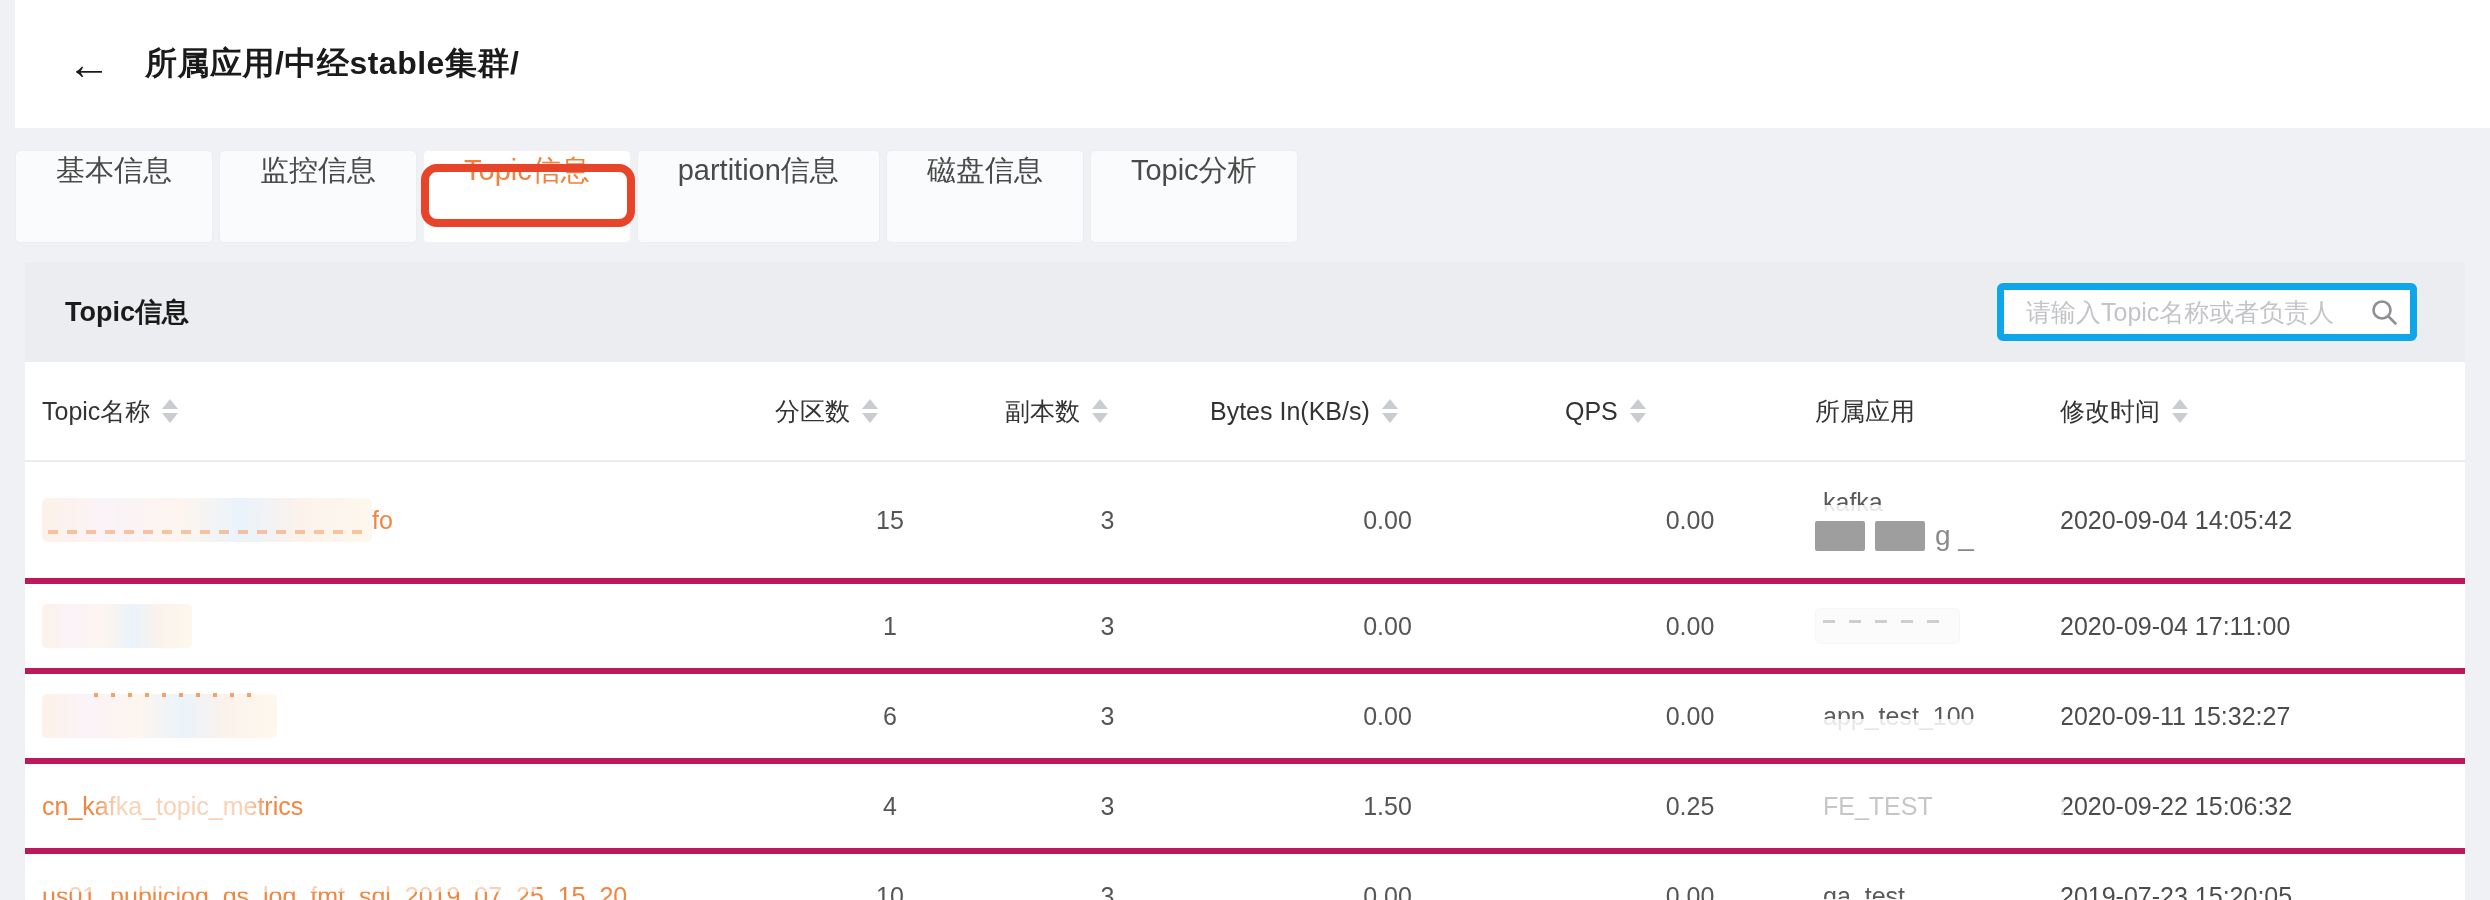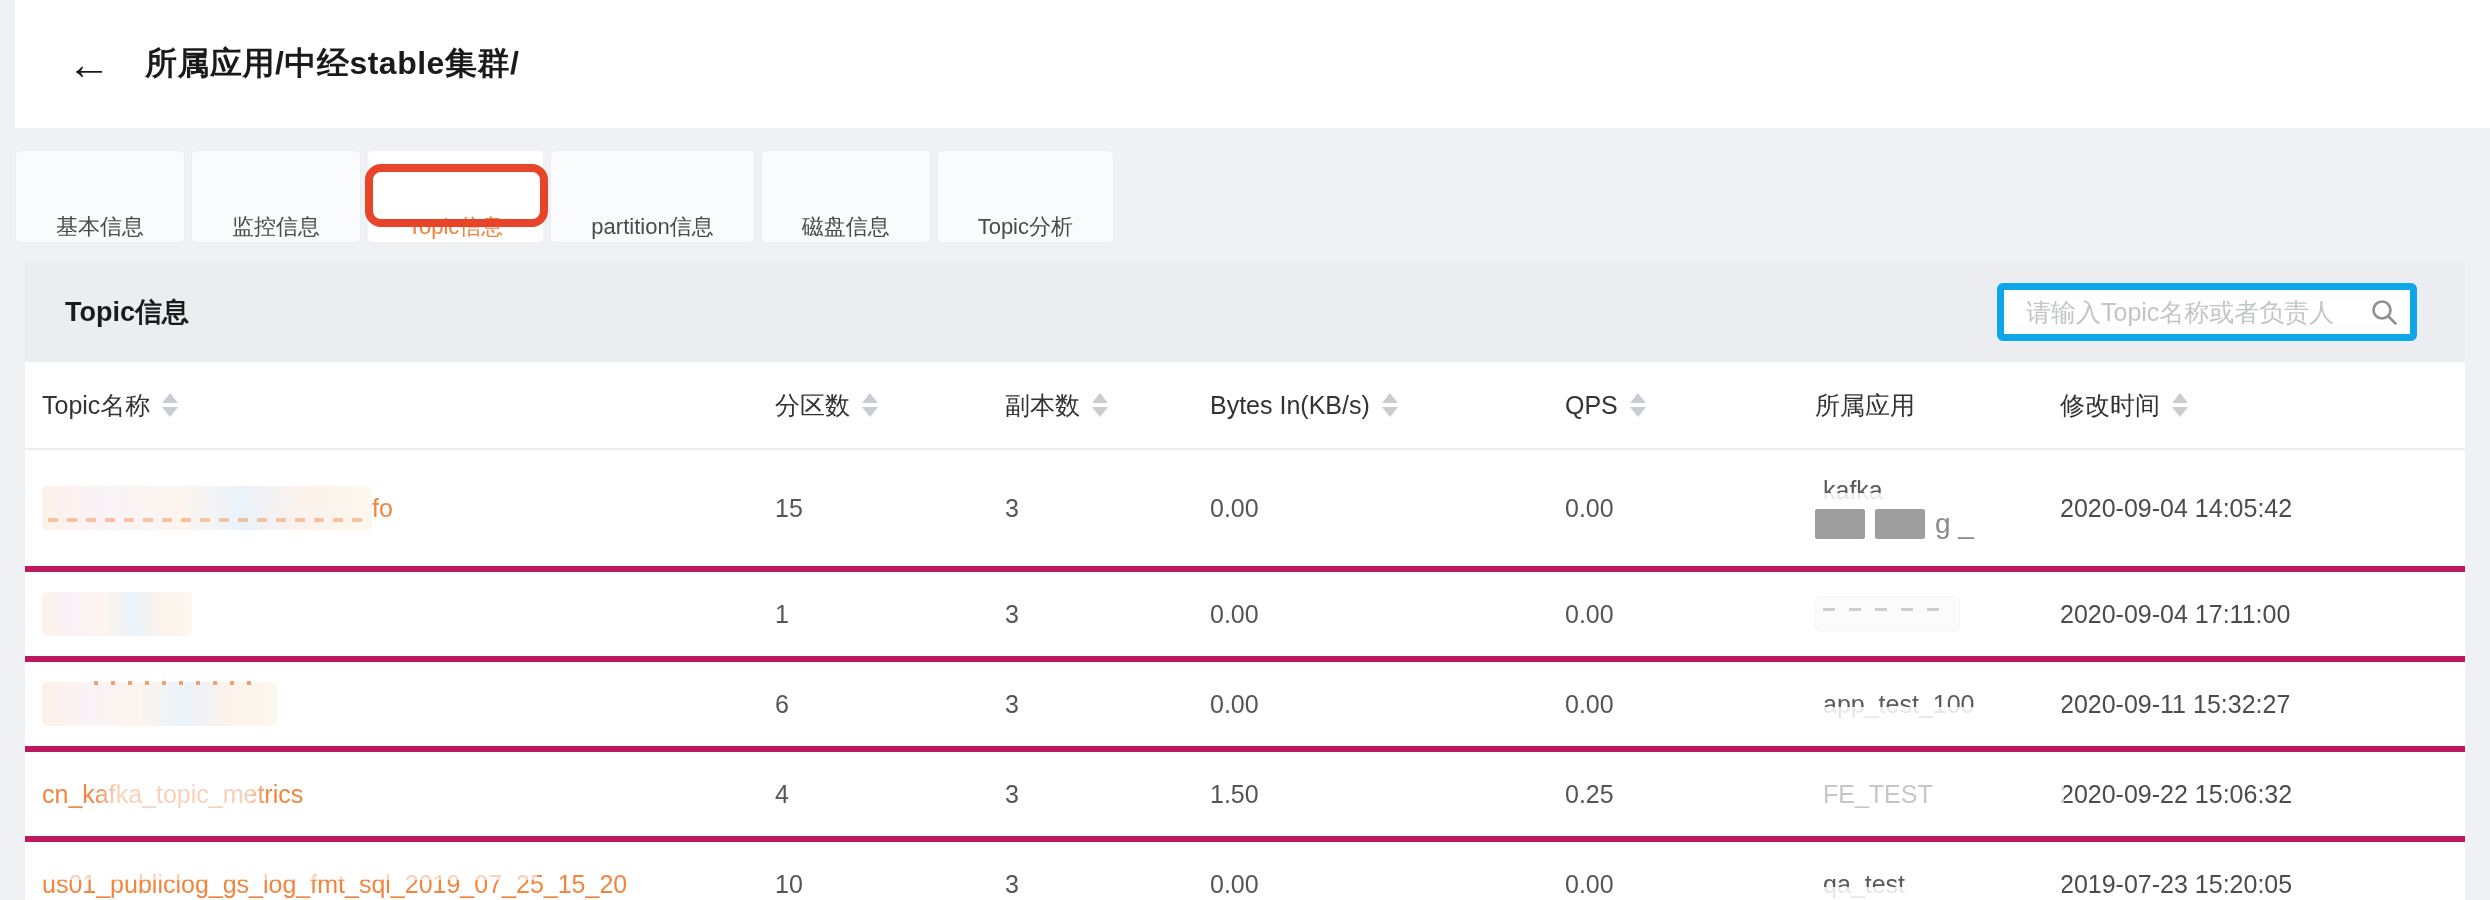--- a/index.html
+++ b/index.html
@@ -19,22 +19,22 @@
     margin-right:34px;font-weight:bold;user-select:none;
   }
   .page-title{font-size:32px;font-weight:bold;color:#1a1a1a;letter-spacing:.5px;}
   
   .tabs{
     position:absolute;left:15px;top:150px;right:0;height:93px;
     display:flex;gap:6px;align-items:stretch;
   }
   .tab{
     position:relative;background:#fafbfc;border:1px solid #ebedf0;border-radius:5px;
-    display:flex;align-items:flex-end;justify-content:center;
-    padding:0 40px;font-size:22px;color:#4a4a4a;cursor:pointer;box-sizing:border-box;
+    display:flex;align-items:flex-start;justify-content:center;
+    padding:0 40px;font-size:29px;color:#4a4a4a;cursor:pointer;box-sizing:border-box;
   }
   .tab.active{background:#ffffff;color:#f0823c;border-color:#f2f2f2;}
   .annotation-ring{
     position:absolute;left:-3px;right:-5px;top:13px;bottom:15px;
     border:8px solid #e8442a;border-radius:16px;pointer-events:none;
   }
   
   .card{position:absolute;left:25px;top:262px;width:2440px;background:#ffffff;}
   .band{
     height:100px;background:#ecedf0;display:flex;align-items:center;
@@ -53,32 +53,32 @@
   }
   .search-box input::placeholder{color:#c3c4c7;}
   .search-icon{width:54px;display:flex;align-items:center;justify-content:center;cursor:pointer;}
   
   .trow{
     display:grid;
     grid-template-columns:733px 230px 205px 355px 250px 245px auto;
     align-items:center;padding-left:17px;box-sizing:border-box;
     background:#ffffff;border-bottom:6px solid #be185d;
   }
-  .thead-row{height:88px;border-bottom:2px solid #ededef;}
+  .thead-row{height:100px;border-bottom:2px solid #ededef;}
   .th{font-size:25px;color:#333333;display:flex;align-items:center;}
   .sorter{display:inline-flex;flex-direction:column;gap:4px;margin-left:12px;cursor:pointer;}
   .sorter i{display:block;width:0;height:0;border-left:8px solid transparent;border-right:8px solid transparent;}
   .sorter .up{border-bottom:10px solid #c9ccd1;}
   .sorter .down{border-top:10px solid #c9ccd1;}
   .brow{height:90px;}
   .brow.tall{height:122px;}
   .td{font-size:25px;color:#4c4c4c;}
   .topic-cell{display:flex;align-items:center;}
   .topic-text{color:#f2853f;position:relative;white-space:nowrap;}
-  .num{color:#555555;}
+  .num{color:#555555;text-align:center;}
   
   .blob{
     display:inline-block;height:44px;border-radius:5px;vertical-align:middle;position:relative;
     background:linear-gradient(90deg,#fdf2e9 0%,#faf3f8 20%,#fdf5ee 42%,#eaf3fb 60%,#fbf2ec 78%,#fdf8ee 100%);
   }
   .blob-hint::after{
     content:"";position:absolute;left:6px;right:8px;bottom:8px;height:4px;
     background:repeating-linear-gradient(90deg,rgba(242,133,63,.45) 0 10px,transparent 10px 19px);
   }
   .blob-ticks::before{

